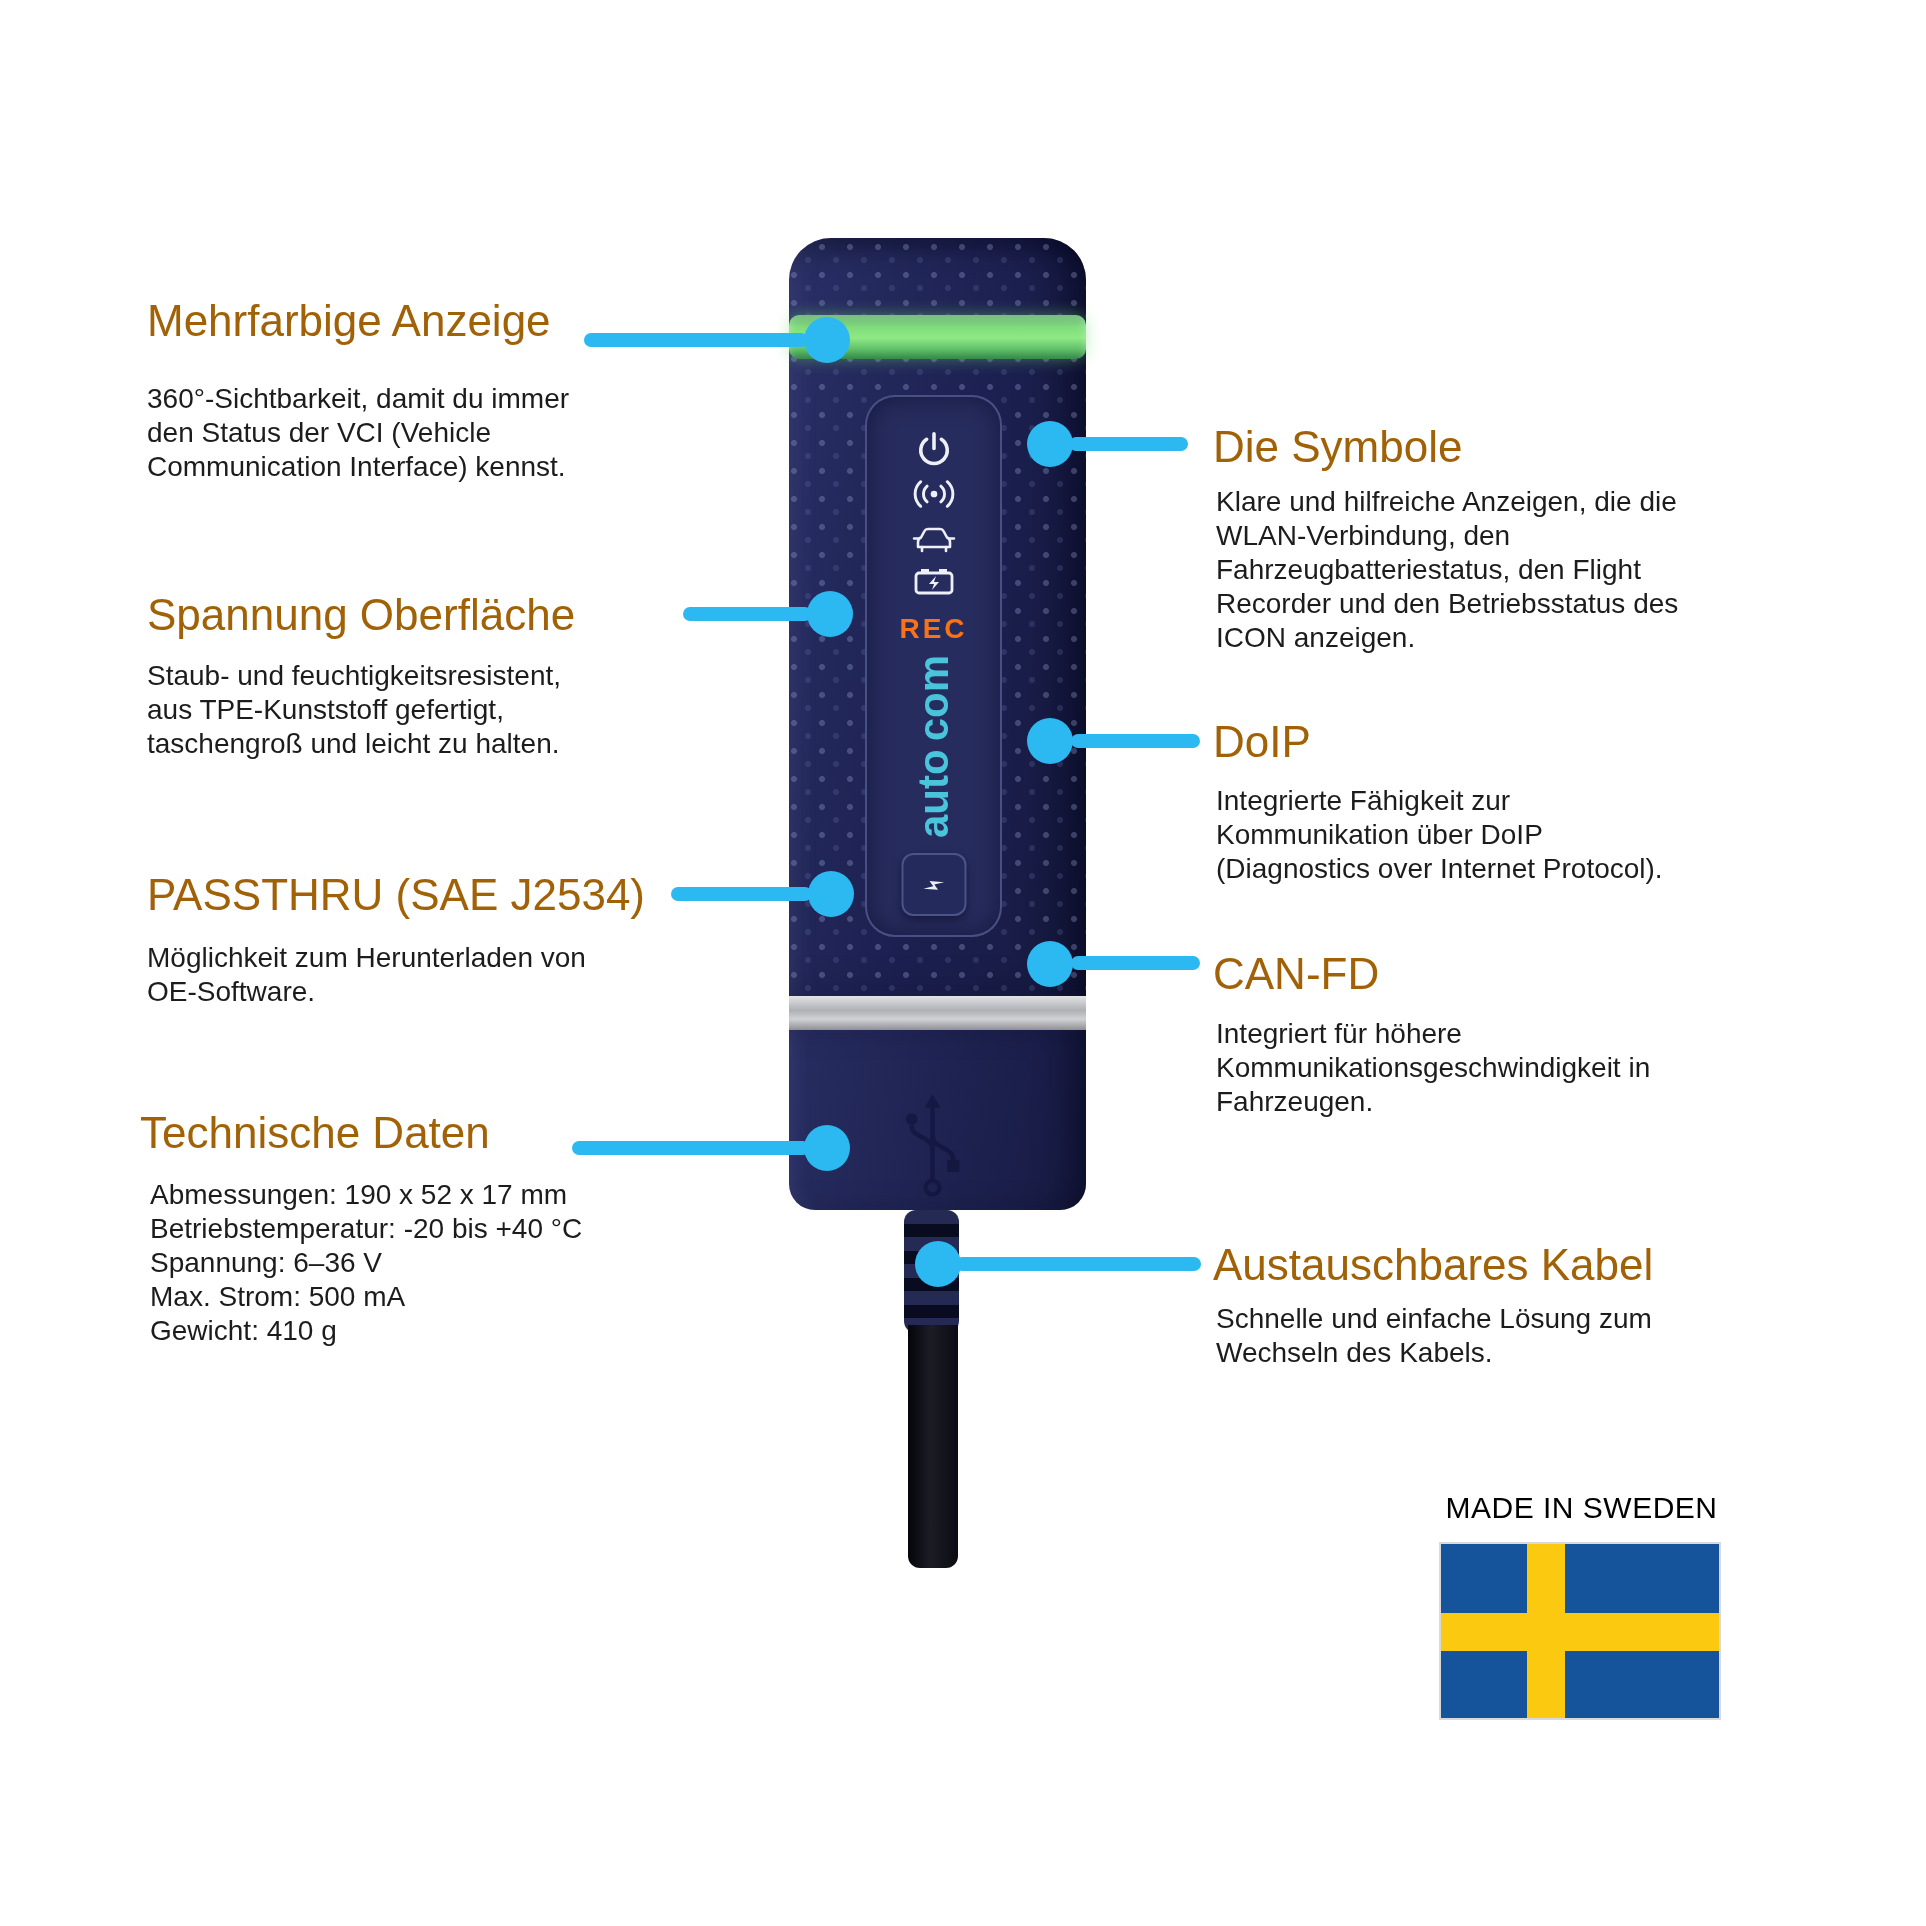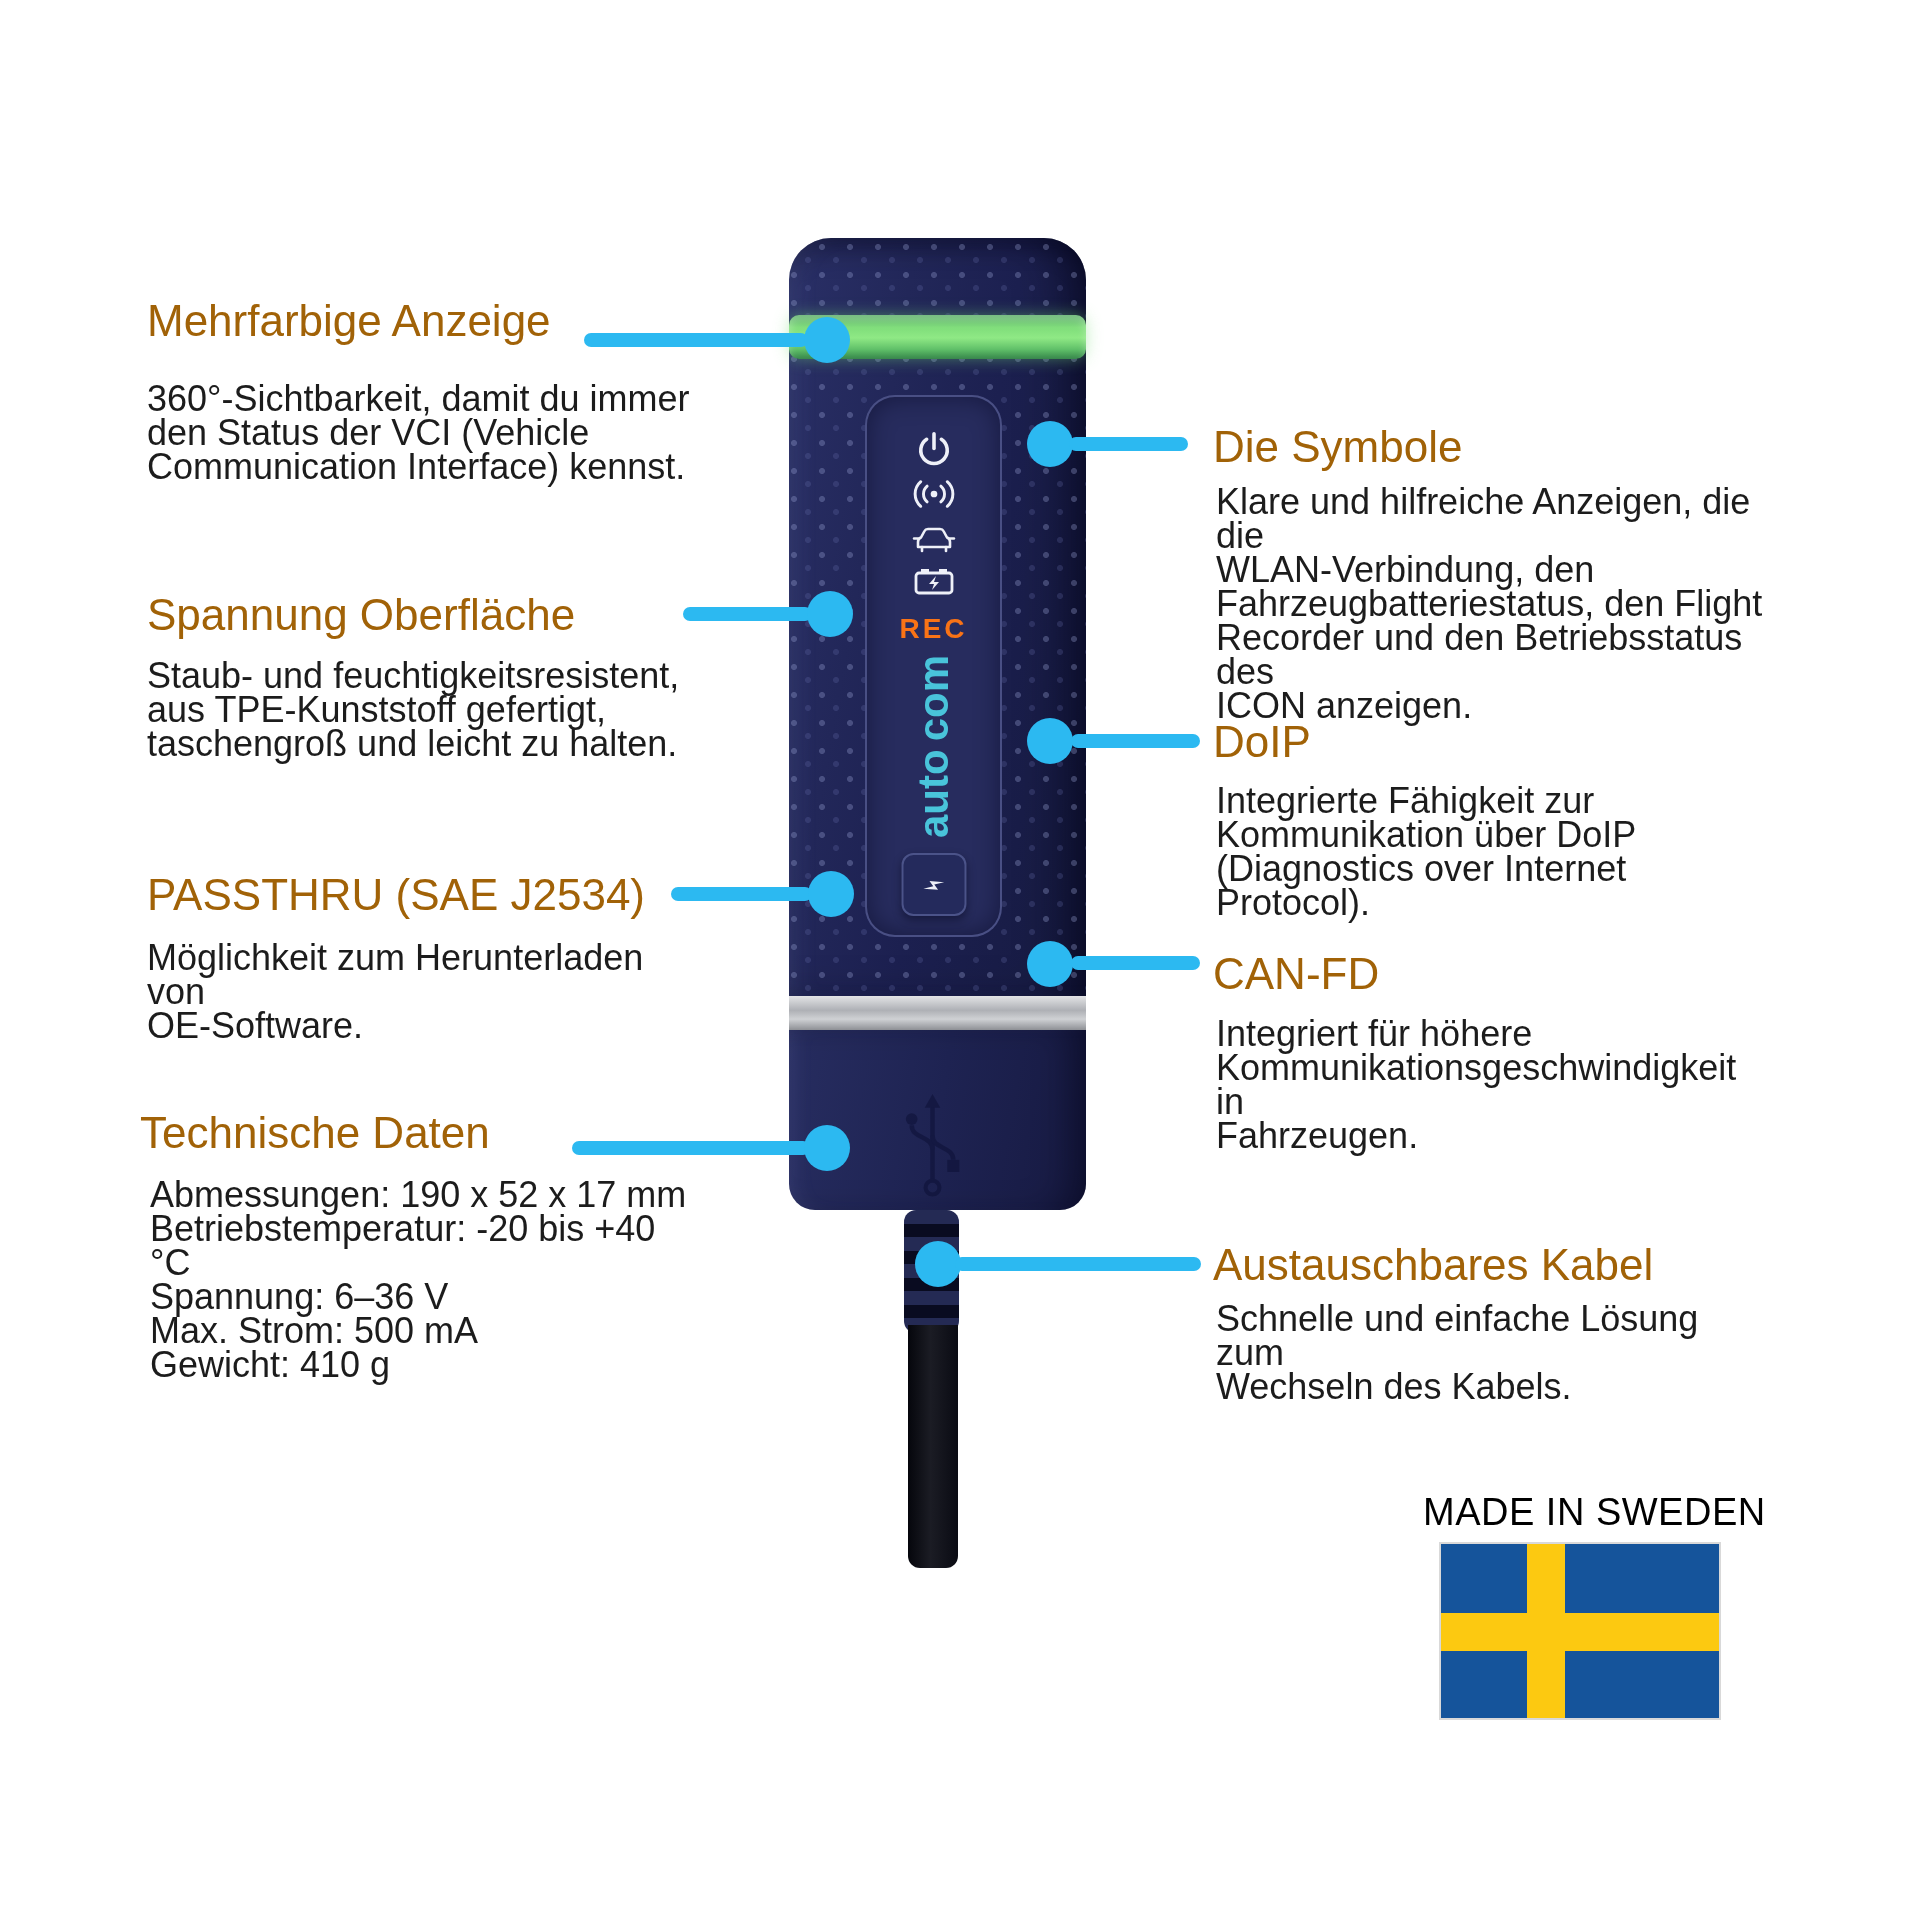--- a/index.html
+++ b/index.html
@@ -5,21 +5,21 @@
   html,body{margin:0;padding:0;background:#fff;}
   #canvas{
     position:relative;width:1927px;height:1927px;background:#ffffff;
     font-family:"Liberation Sans",sans-serif;overflow:hidden;
   }
   .heading{
     position:absolute;color:#a16207;font-size:44px;line-height:48px;
     font-weight:400;white-space:nowrap;
   }
   .body-text{
-    position:absolute;color:#1c1c1c;font-size:36px;line-height:34px;
+    position:absolute;color:#1c1c1c;font-size:28px;line-height:34px;
     white-space:pre-line;width:554px;
   }
   .lead-line{position:absolute;height:14px;border-radius:8px;background:#2CB9F1;}
   .lead-dot{position:absolute;width:46px;height:46px;border-radius:50%;background:#2CB9F1;}
 
   
   .dev-body{
     position:absolute;left:789px;top:238px;width:297px;height:758px;
     background:linear-gradient(100deg,#2a3067 0%,#222759 30%,#1c2050 55%,#161а40 80%,#151738 100%);
     background:linear-gradient(100deg,#2a3067 0%,#222759 30%,#1c2050 55%,#161a40 100%);
@@ -78,21 +78,21 @@
   }
   .cable{
     position:absolute;left:908px;top:1325px;width:50px;height:243px;
     background:linear-gradient(90deg,#05060c 0%,#1b1c24 45%,#0a0b13 100%);
     border-radius:0 0 12px 12px;
   }
 
   
   .made-in{
     position:absolute;left:1423px;top:1491px;width:317px;text-align:center;
-    color:#000;font-size:38px;font-weight:400;letter-spacing:0.5px;white-space:nowrap;
+    color:#000;font-size:30px;font-weight:400;letter-spacing:0.5px;white-space:nowrap;
   }
   .flag{
     position:absolute;left:1439px;top:1542px;width:282px;height:178px;
     border:2px solid #d9d9d9;box-sizing:border-box;
   }
   .flag-blue{position:absolute;inset:0;}
   .flag-bar-v{position:absolute;left:86px;top:0;width:38px;height:100%;}
   .flag-bar-h{position:absolute;left:0;top:69px;width:100%;height:38px;}
 </style>
 </head>

